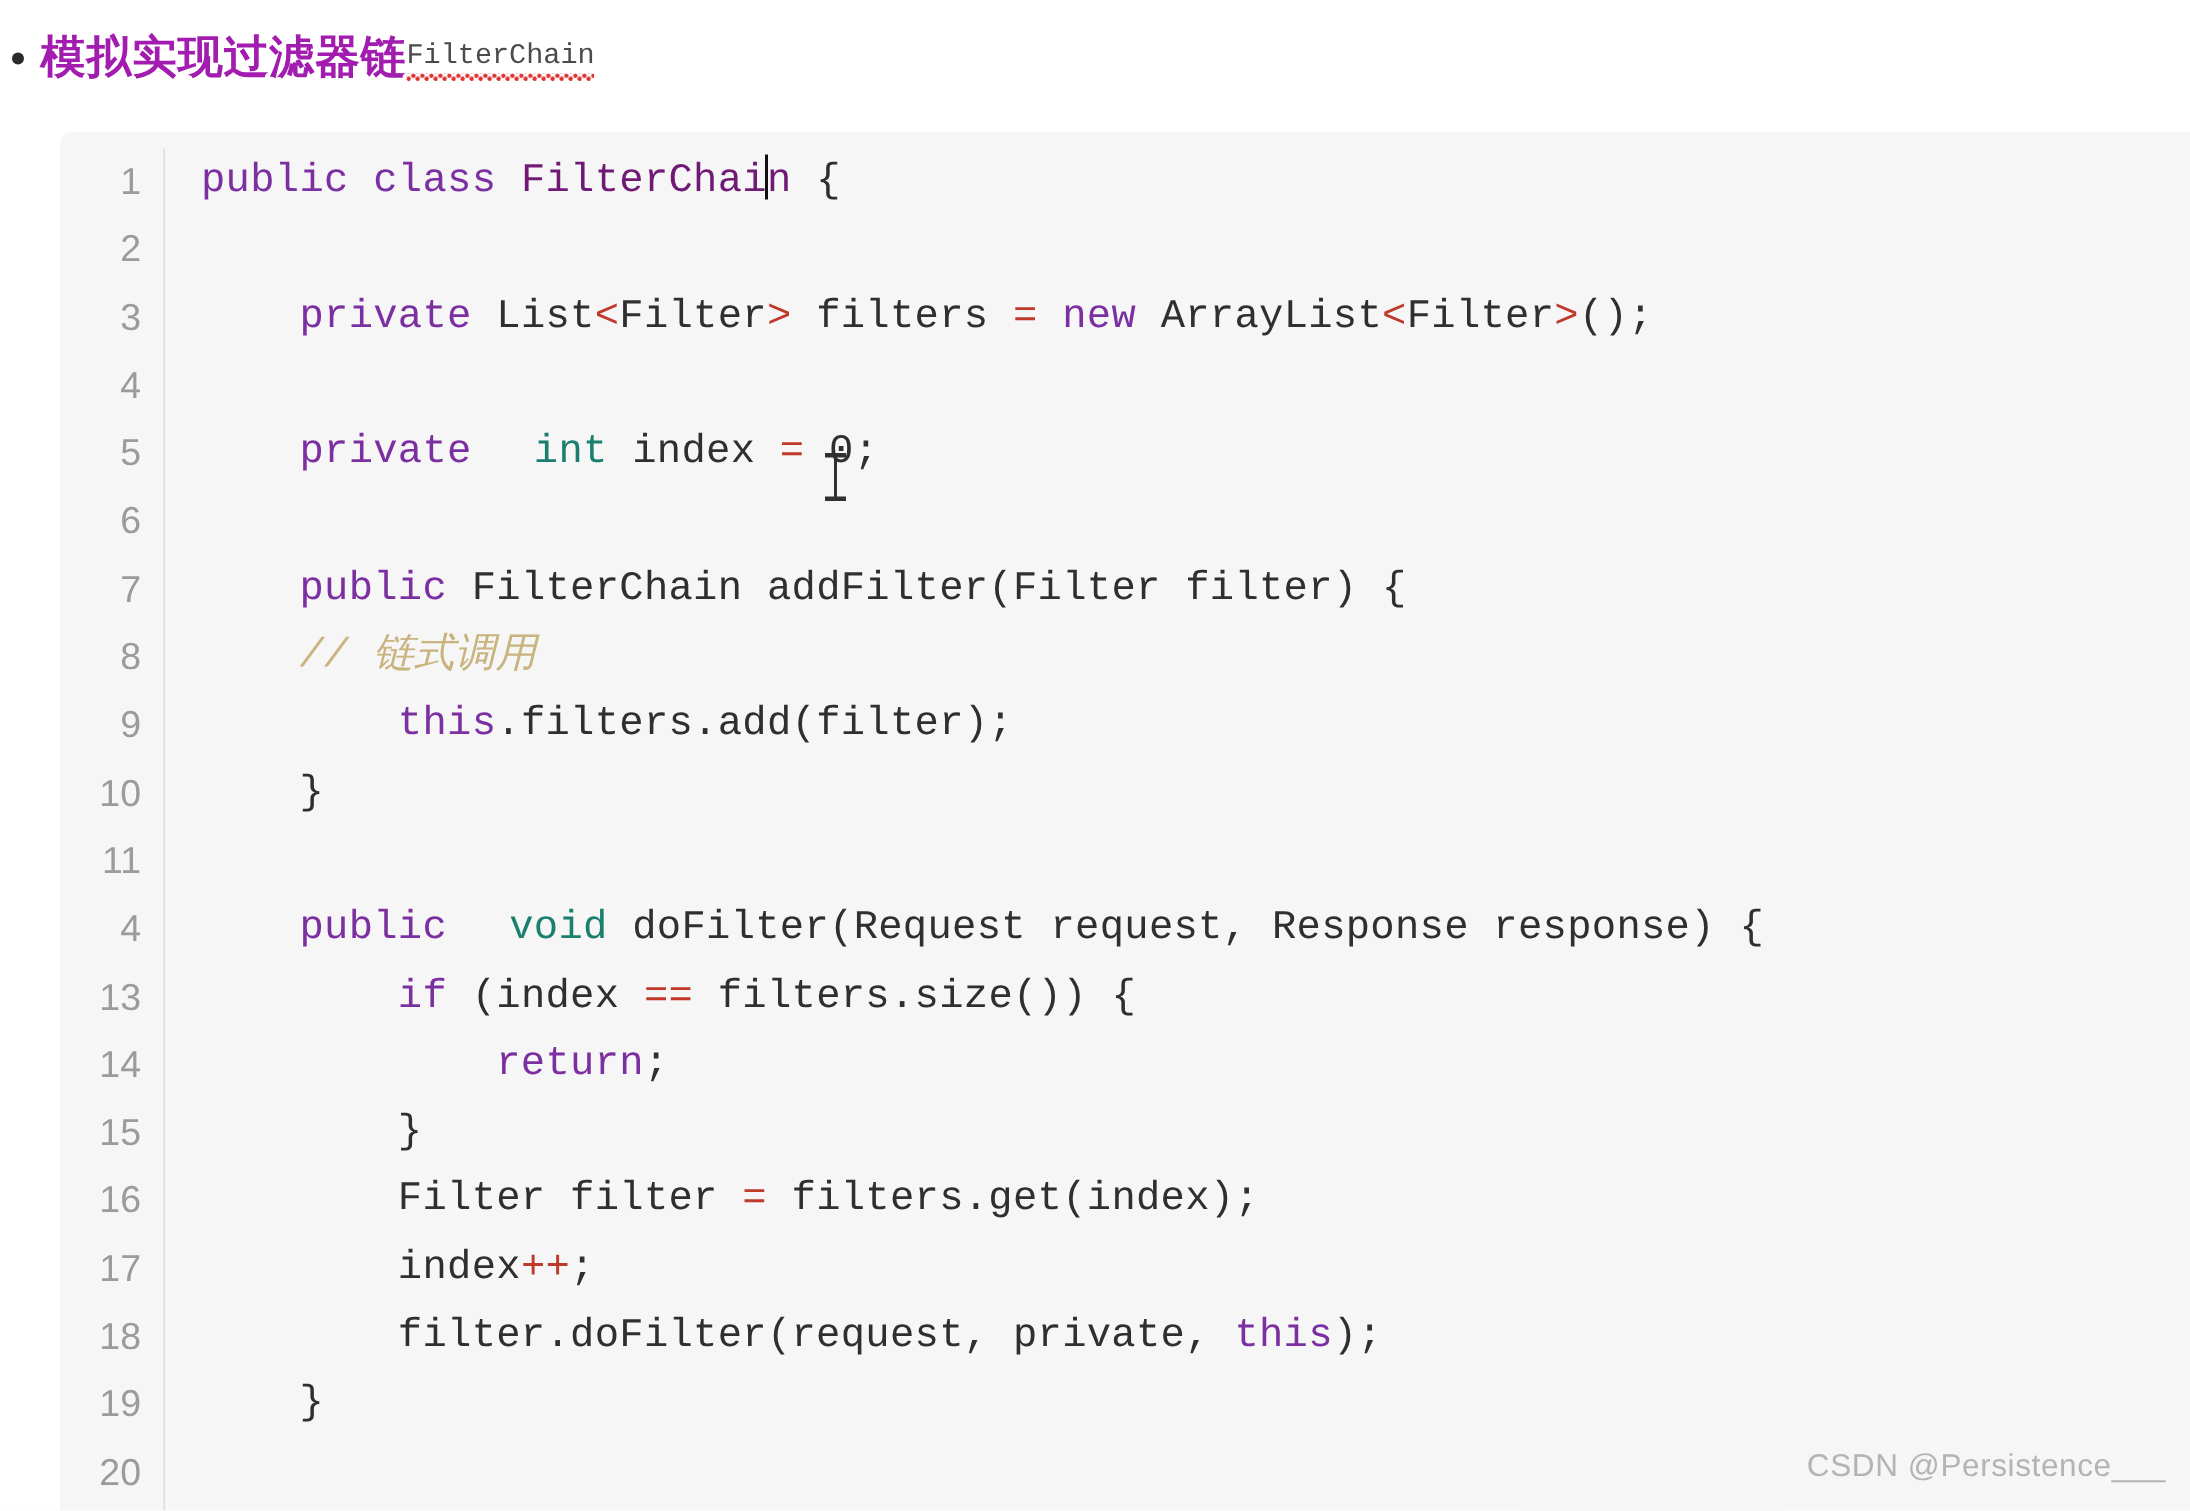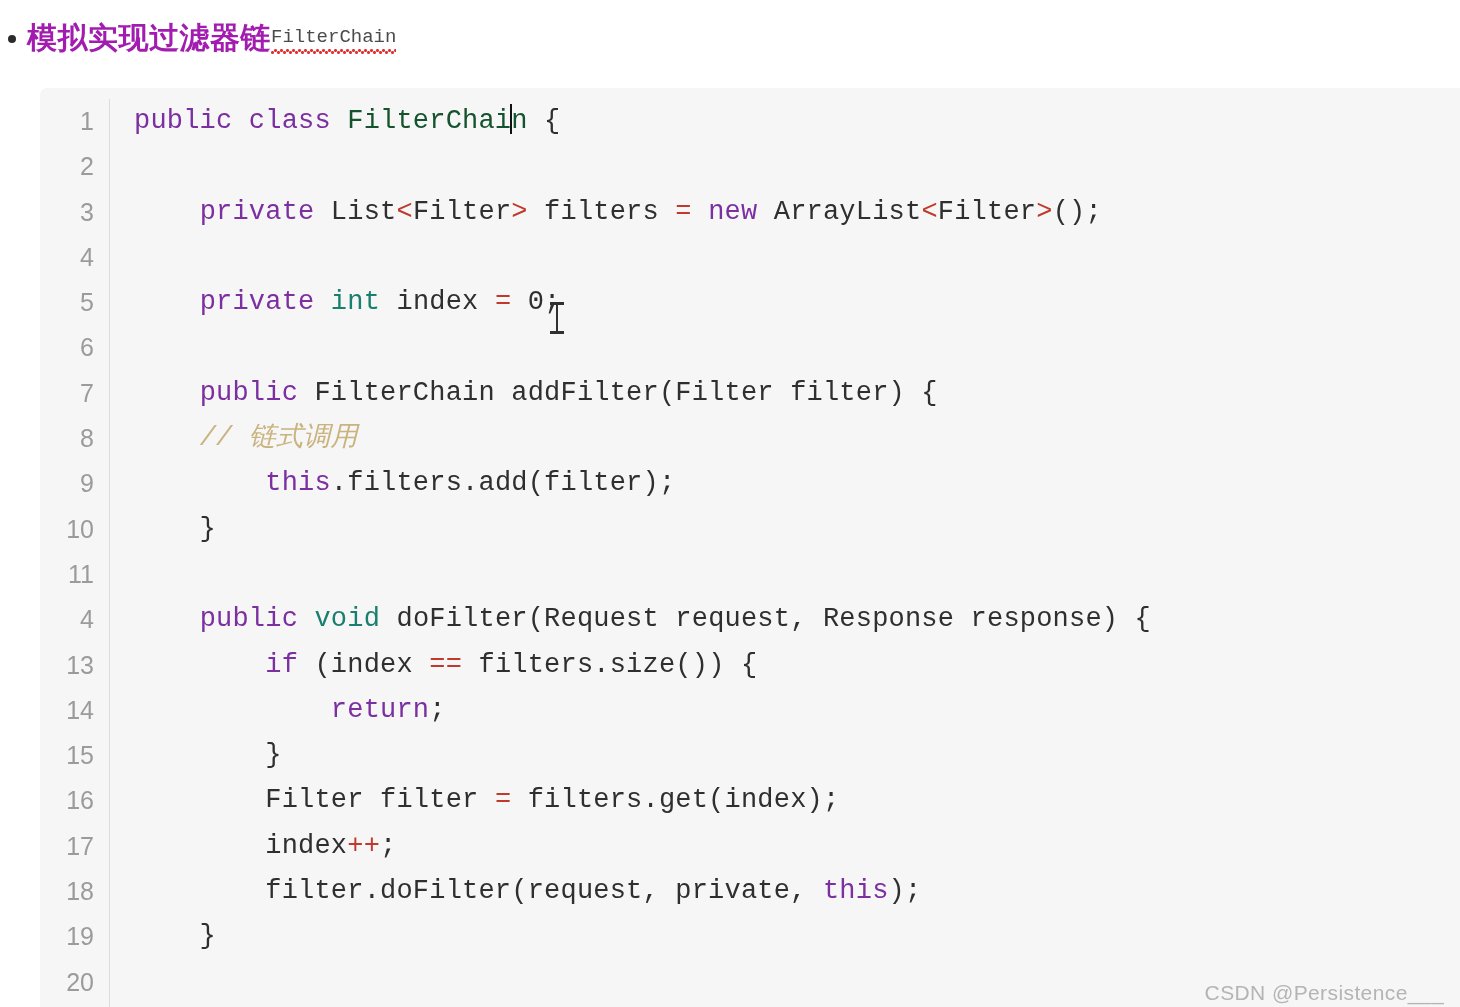--- a/index.html
+++ b/index.html
@@ -112,22 +112,22 @@
     font-size: 27px;
     line-height: 45.3px;
     height: 45.3px;
     color: #2f2f2f;
     white-space: pre;
     letter-spacing: 0.2px;
   }
 
   
   .t-kw   { color: #7b2fa0; }  
-  .t-type { color: #1a7f6e; }  
-  .t-cls  { color: #14532d; }  
+  .t-type { color: #1a7f6e; margin-left: 25px; }  
+  .t-cls  { color: #701a75; }  
   .t-op   { color: #c0392b; }  
   .t-this { color: #7b2fa0; }  
   .t-com  { color: #c9b37e; font-style: italic; }  
   .t-pl   { color: #2f2f2f; }  
 
   
   .caret {
     display: inline-block;
     width: 2px;
     height: 30px;
@@ -163,21 +163,21 @@
     width: 2px;
     height: 32px;
     background: #303030;
     display: block;
   }
 
   
   .watermark {
     position: absolute;
     right: 16px;
-    bottom: 2px;
+    bottom: 17px;
     font-family: "Liberation Sans", "DejaVu Sans", sans-serif;
     font-size: 21px;
     color: #b4b4b4;
     letter-spacing: 0.4px;
     user-select: none;
   }
 </style>
 </head>
 <body>
 

